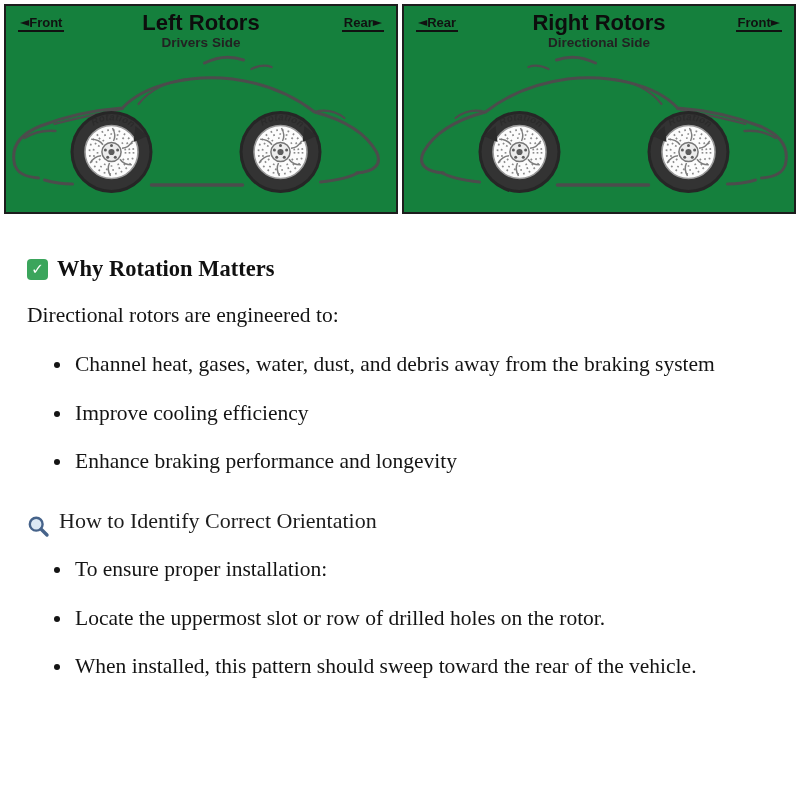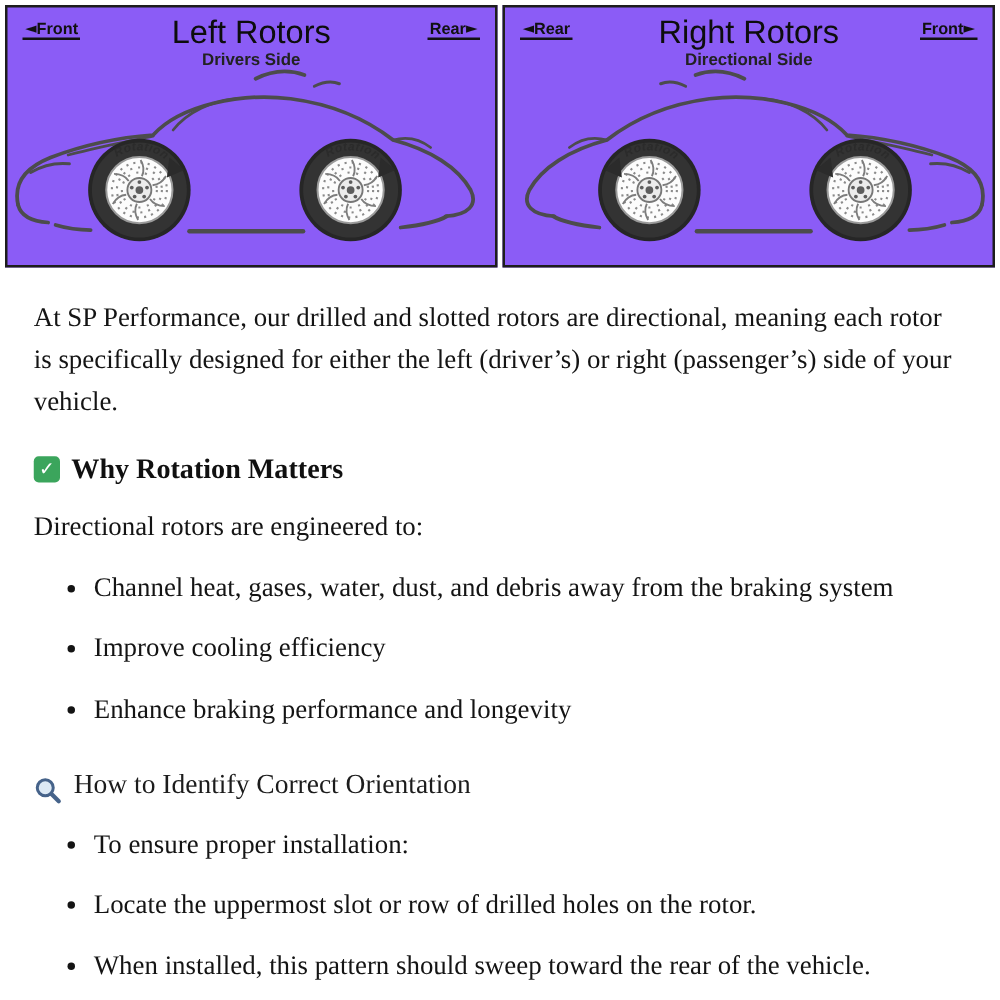--- a/index.html
+++ b/index.html
@@ -1,27 +1,27 @@
 <!DOCTYPE html>
 <html><head>
 <meta charset="utf-8">
 <style>
   html,body { margin:0; padding:0; background:#ffffff; }
   body { width:800px; font-family:"Liberation Serif", serif; color:#141414; }
 
   
   .diagram { display:flex; gap:4px; padding:4px 4px 2px 4px; }
-  .panel { flex:1; border:2px solid #1d1d1d; background:#8b5cf6; height:206px; position:relative; overflow:hidden; }
+  .panel { flex:1; border:2px solid #1d1d1d; background:#15803d; height:206px; position:relative; overflow:hidden; }
   .panel-header { display:grid; grid-template-columns:1fr auto 1fr; align-items:start; padding:5px 12px 0 12px; font-family:"Liberation Sans", sans-serif; }
   .dir-label { font-weight:bold; font-size:13px; color:#111; border-bottom:2.5px solid #111; padding:0 2px 0 2px; margin-top:4px; white-space:nowrap; }
   .dir-left  { justify-self:start; }
   .dir-right { justify-self:end; }
   .arr { font-family:"DejaVu Sans", sans-serif; font-size:12px; position:relative; top:-1px; }
   .panel-title-wrap { text-align:center; line-height:1.1; }
-  .panel-title { font-size:26px; font-weight:normal; color:#0d0d0d; }
+  .panel-title { font-size:22px; font-weight:bold; color:#0d0d0d; }
   .panel-subtitle { font-size:13.5px; font-weight:bold; color:#222; margin-top:1px; }
   .car-svg { position:absolute; left:0; right:0; bottom:2px; width:100%; height:158px; display:block; }
   .rot-label { font:italic bold 9.5px "Liberation Sans", sans-serif; fill:#2b2b2b; letter-spacing:0.4px; }
 
   
   .content { padding:16px 27px 12px 27px; font-size:21.5px; line-height:1.55; }
   .content p { margin:6px 0 16px 0; }
   .sec-heading { font-size:22.5px; font-weight:bold; margin:20px 0 12px 0; display:flex; align-items:center; gap:9px; color:#101010; }
   .sec-heading-plain { font-size:22px; font-weight:normal; margin:26px 0 14px 0; display:flex; align-items:flex-end; gap:9px; color:#1c1c1c; }
   .lead { margin:0 0 8px 0; }
@@ -138,21 +138,20 @@
         <path id="rp4" d="M-27,-17 A32,32 0 0 1 27,-17" fill="none"></path>
         <text class="rot-label"><textPath href="#rp4" startOffset="20%">Rotation</textPath></text>
         <path d="M-24,-26 L-36,-16 L-22,-10 Z" fill="#2b2b2b"></path>
       </g>
     </svg>
   </div>
 </div>
 
 <div class="content">
 
-  <p>At SP Performance, our drilled and slotted rotors are directional, meaning each rotor is specifically designed for either the left (driver’s) or right (passenger’s) side of your vehicle.</p>
 
   <div class="sec-heading">
     <span class="check-icon"></span>
     <span>Why Rotation Matters</span>
   </div>
 
   <p class="lead">Directional rotors are engineered to:</p>
 
   <ul>
     <li>Channel heat, gases, water, dust, and debris away from the braking system</li>

